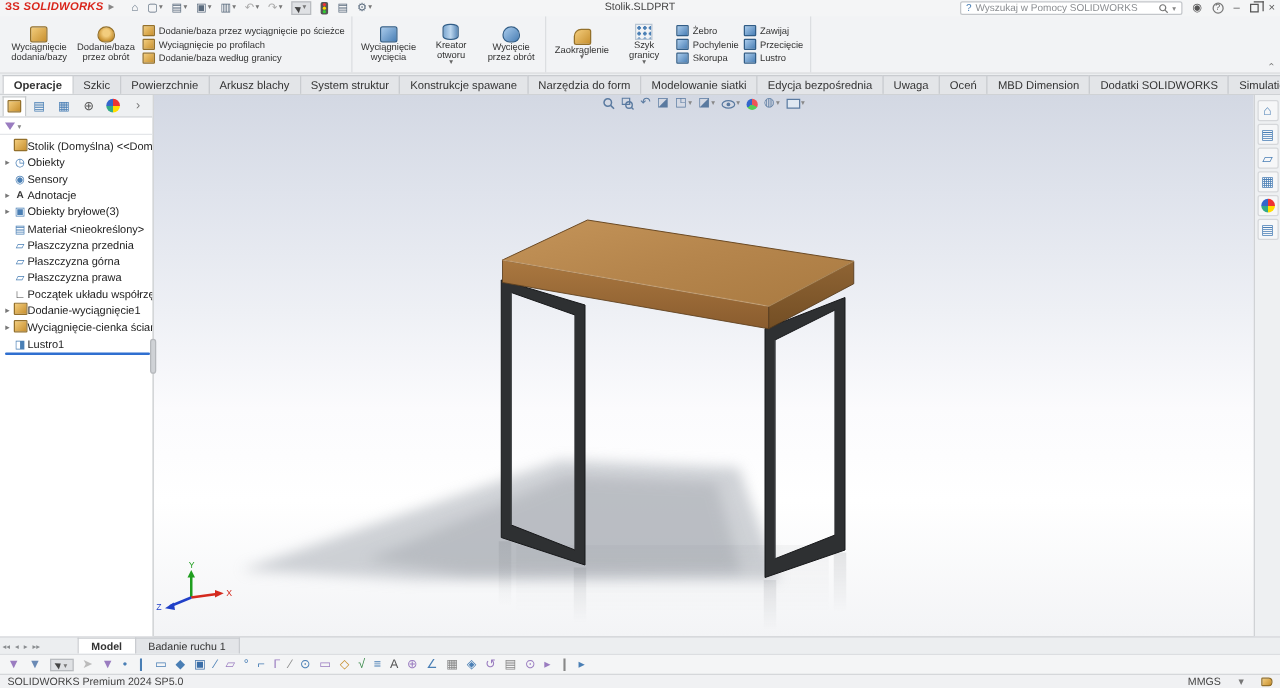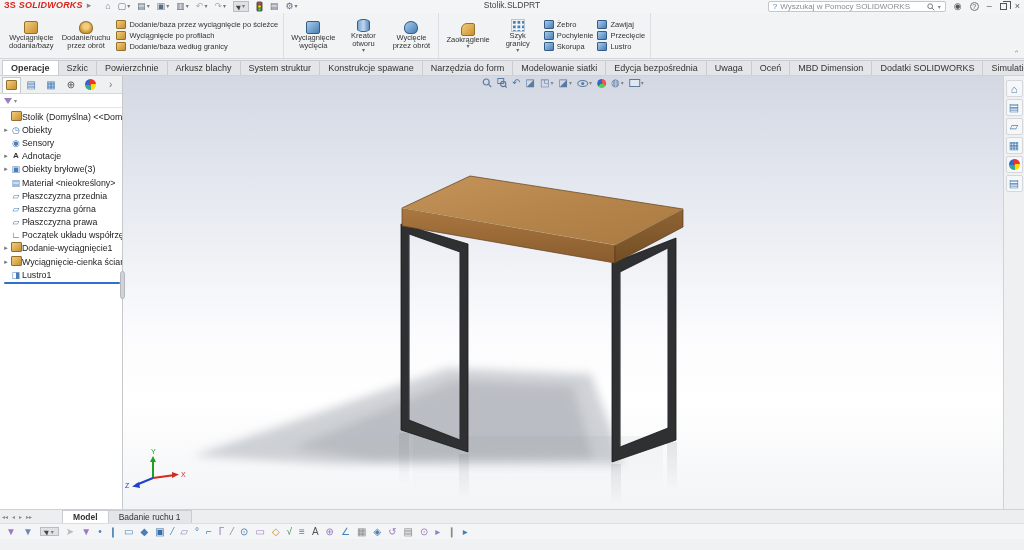--- a/index.html
+++ b/index.html
@@ -173,21 +173,21 @@
 
   <div id="ribbon">
     <div class="grp">
       <div class="rbig">
         <span class="ric i-goldcube"></span>
         <span>Wyciągnięcie</span>
           <span>dodania/bazy</span>
       </div>
       <div class="rbig">
         <span class="ric i-goldrev"></span>
-        <span>Dodanie/ruchu</span>
+        <span>Dodanie/baza</span>
           <span>przez obrót</span>
       </div>
       <div class="rcol">
         <div class="rsm">
             <span class="si gold"></span>
             <span>Dodanie/baza przez wyciągnięcie po ścieżce</span>
           </div>
         <div class="rsm">
             <span class="si gold"></span>
             <span>Wyciągnięcie po profilach</span>
@@ -533,14 +533,22 @@
         <span class="bt" style="color: rgb(74, 127, 181);">◈</span>
         <span class="bt" style="color: rgb(154, 124, 192);">↺</span>
         <span class="bt" style="color: rgb(136, 136, 136);">▤</span>
         <span class="bt" style="color: rgb(154, 124, 192);">⊙</span>
         <span class="bt" style="color: rgb(154, 124, 192);">▸</span>
         <span class="bt" style="color: rgb(136, 136, 136);">❙</span>
         <span class="bt" style="color: rgb(74, 127, 181);">▸</span>
       </span>
   </div>
 
+  <div id="statusbar">
+    <span>SOLIDWORKS Premium 2024 SP5.0</span>
+    <span class="right">
+      <span><span>MMGS</span></span>
+      <span style="color:#777;">▾</span>
+      <span class="tag-ic"></span>
+    </span>
+  </div>
 
 </div>
 
 </body></html>

